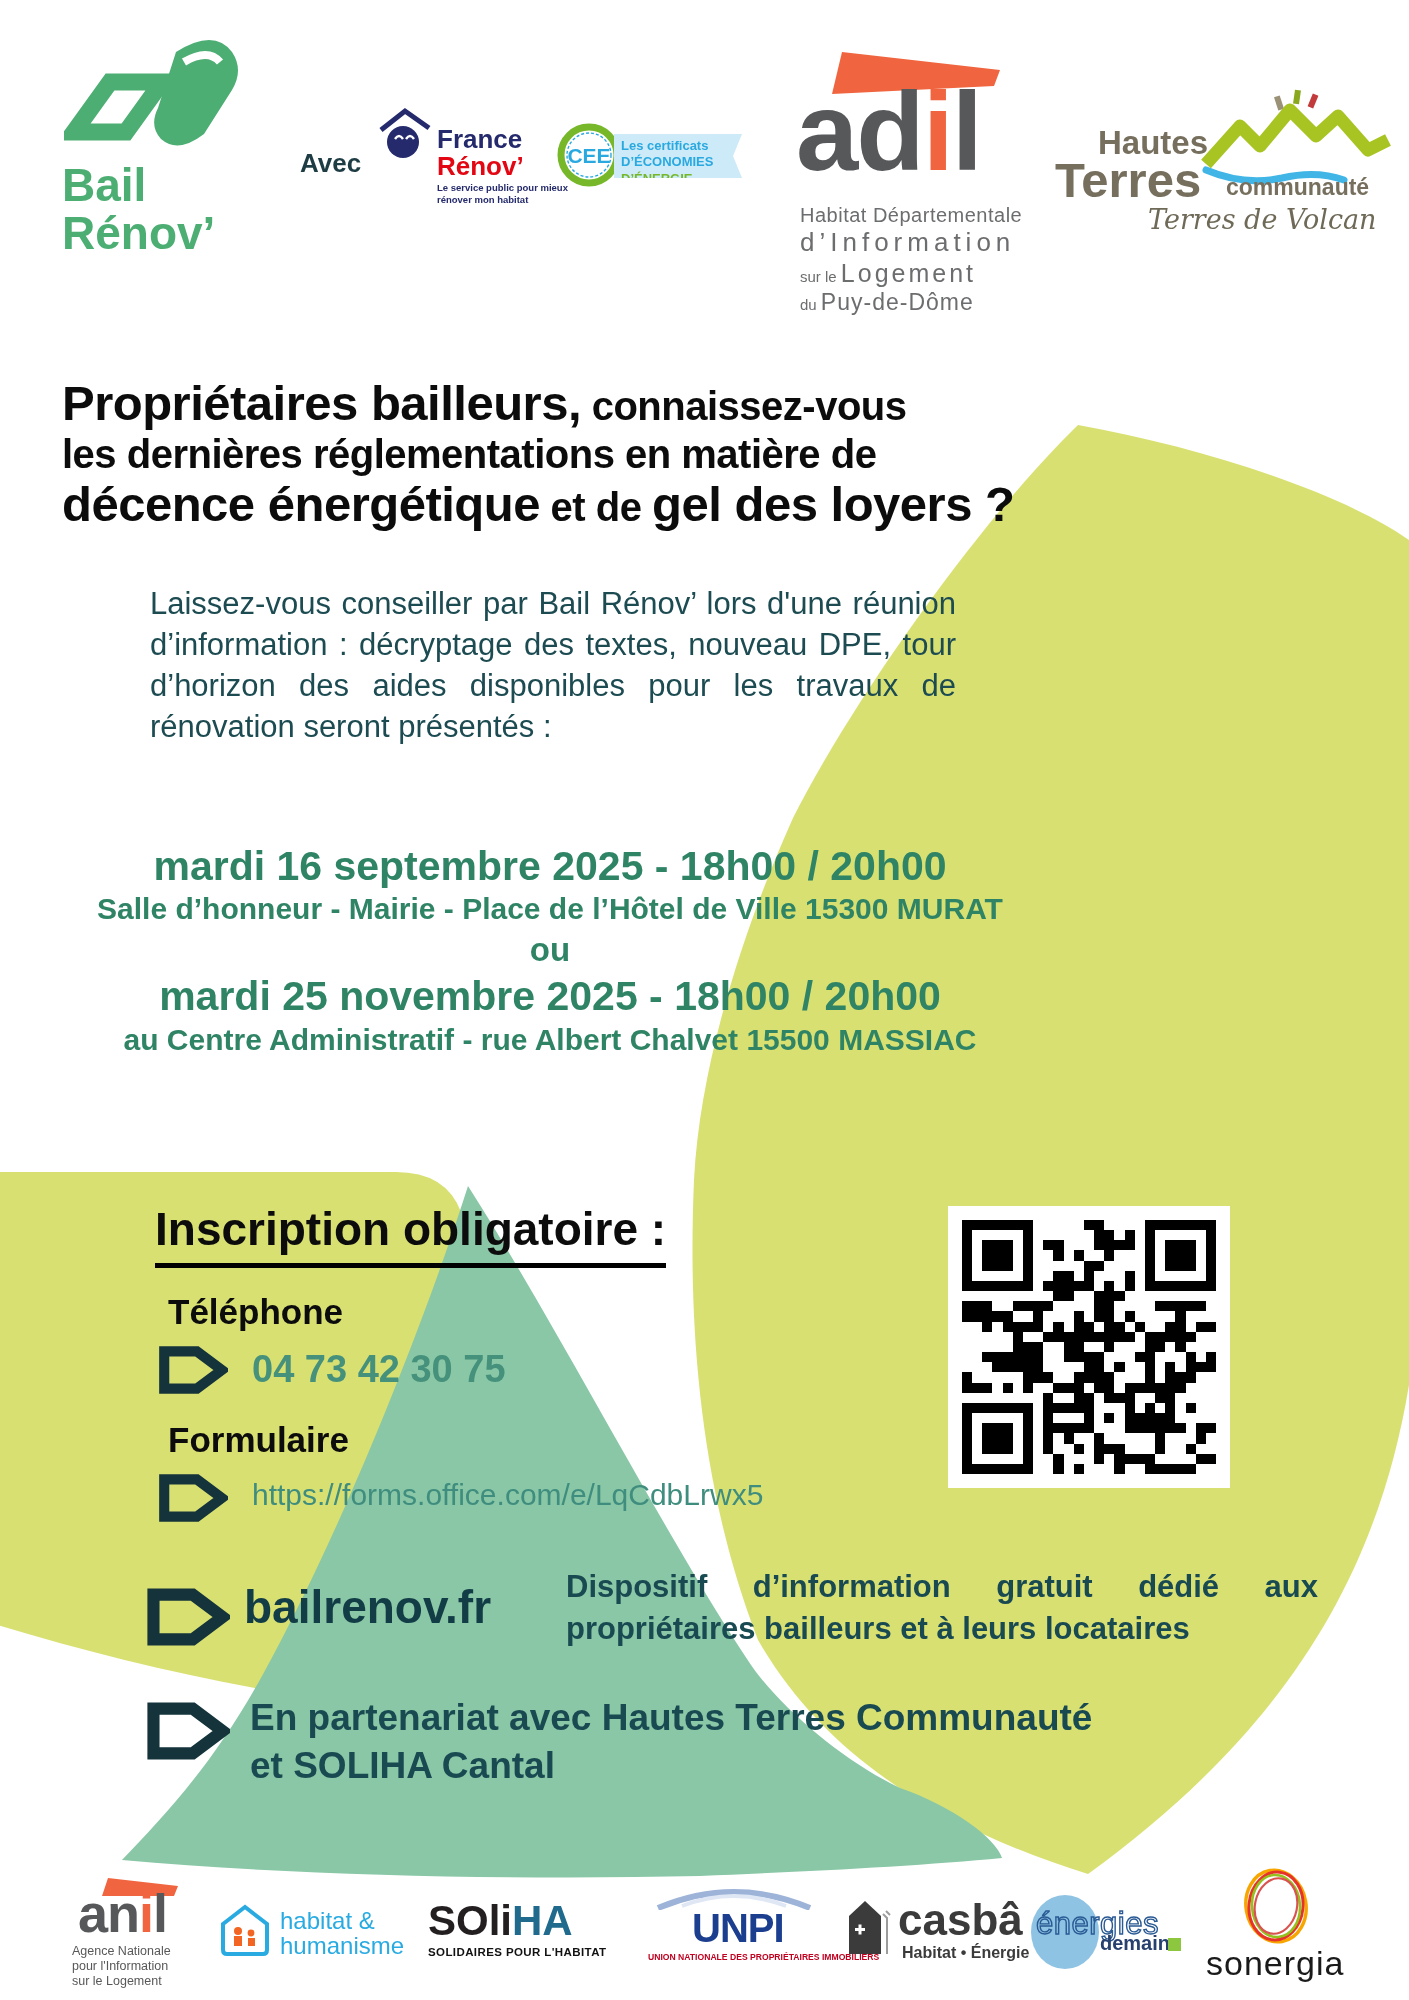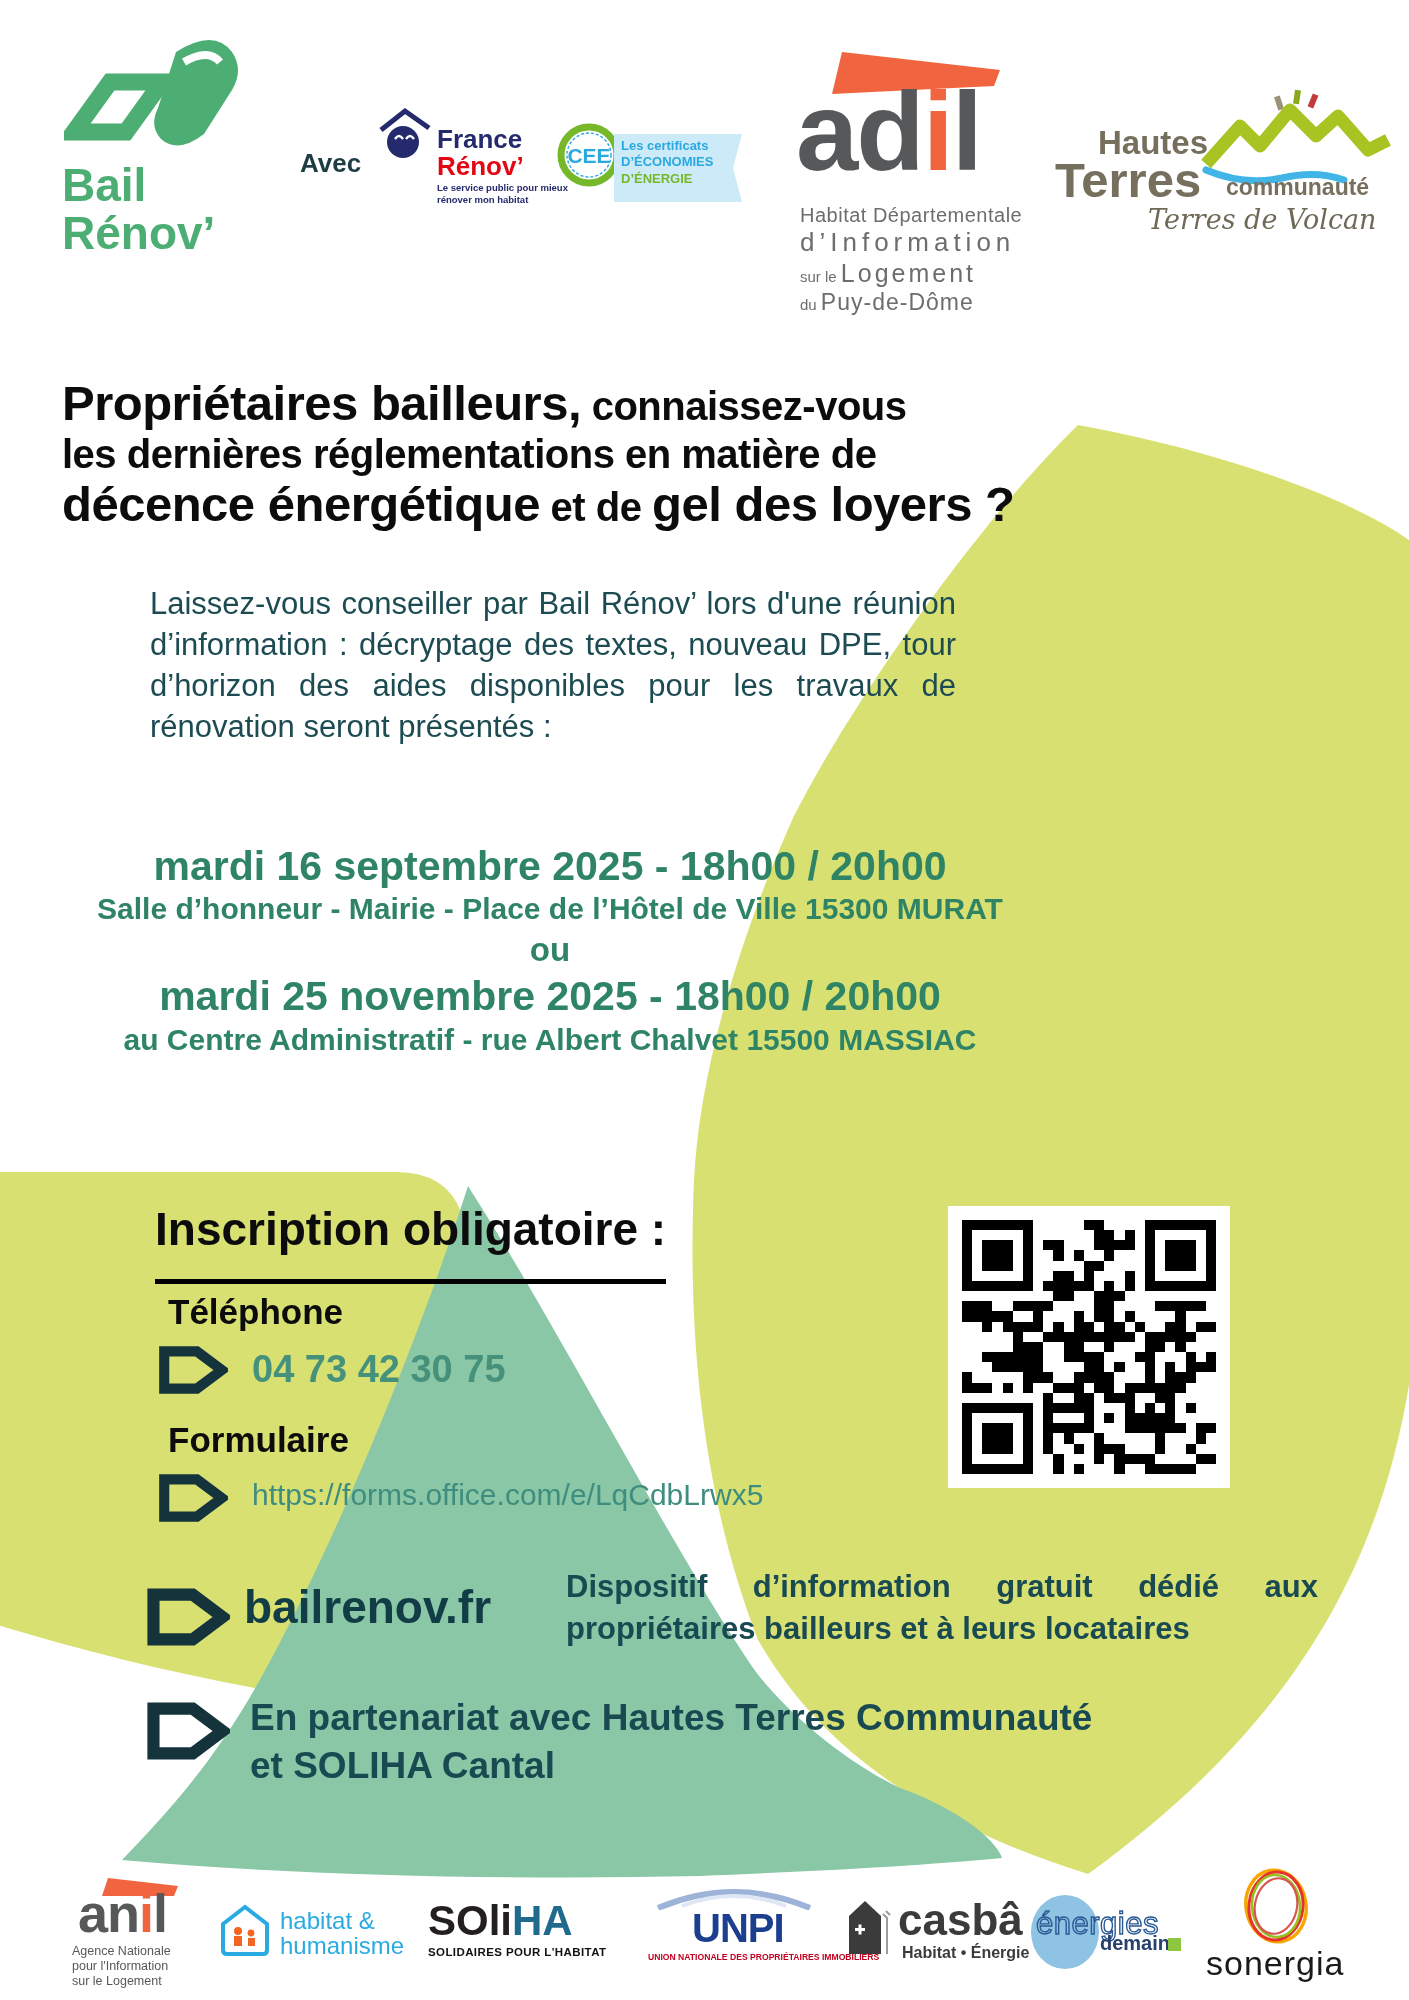--- a/index.html
+++ b/index.html
@@ -12,21 +12,21 @@
   .brand-green{color:#4cae73;font-weight:800;font-size:46px;line-height:1;}
   .adil-gray{color:#57585a;}
   .adil-orange{color:#f0653f;}
   .ht-olive{color:#766f5d;font-weight:700;line-height:1;}
   
   .sessions{color:#2f8465;text-align:center;font-weight:700;}
   .date-line{font-size:41px;line-height:1.18;}
   .venue-line{font-size:30px;line-height:1.25;}
   .ou-line{font-size:33px;line-height:1.35;}
   
-  .reg-title{font-size:46px;font-weight:800;color:#0c0c0c;border-bottom:5px solid #000;padding-bottom:23px;}
+  .reg-title{font-size:46px;font-weight:800;color:#0c0c0c;border-bottom:5px solid #000;padding-bottom:7px;}
   .reg-label{font-size:35px;font-weight:600;color:#0c0c0c;}
   .tag-arrow path{fill:none;stroke:#14333b;stroke-width:13;}
   .qr-box{background:#ffffff;padding:14px;}
   
   .f-sub{font-size:12.5px;color:#58585a;line-height:1.18;}
 </style>
 </head>
 <body>
 
 <div id="poster">
@@ -63,21 +63,21 @@
   <div class="abs" style="left:437px;top:124px;font-size:26px;font-weight:800;color:#242a6c">France</div>
   <div class="abs" style="left:437px;top:151px;font-size:26px;font-weight:800;color:#e30613">Rénov’</div>
   <div class="abs" style="left:437px;top:182px;font-size:9.5px;font-weight:700;color:#242a6c">Le service public pour mieux</div>
   <div class="abs" style="left:437px;top:194px;font-size:9.5px;font-weight:700;color:#242a6c">rénover mon habitat</div>
 
   <svg class="abs" style="left:556px;top:122px" width="66" height="66" viewBox="0 0 66 66">
     <circle cx="33" cy="33" r="28" fill="#fff" stroke="#76b82a" stroke-width="7"></circle>
     <circle cx="33" cy="33" r="22" fill="none" stroke="#2aa9e0" stroke-width="1.4" stroke-dasharray="3 2"></circle>
     <text x="33" y="41" text-anchor="middle" font-family="Liberation Sans, sans-serif" font-size="21" font-weight="bold" fill="#2aa9e0">CEE</text>
   </svg>
-  <div class="abs" style="left:614px;top:134px;width:128px;height:68px;background:#cdeaf8;
+  <div class="abs" style="left:614px;top:134px;width:128px;height:44px;background:#cdeaf8;
               clip-path:polygon(0 0,100% 0,93% 50%,100% 100%,0 100%);
               padding:4px 0 0 7px;box-sizing:border-box;font-weight:800;font-size:13px;line-height:1.25">
     <div style="color:#2aa9e0">Les certificats</div>
     <div style="color:#2aa9e0">D’ÉCONOMIES</div>
     <div style="color:#76b82a">D’ÉNERGIE</div>
   </div>
 
   <svg class="abs" style="left:826px;top:46px" width="180" height="52" viewBox="0 0 180 52">
     <path d="M6 48 L16 6 L174 24 L168 40 Z" fill="#f0653f"></path>
   </svg>

